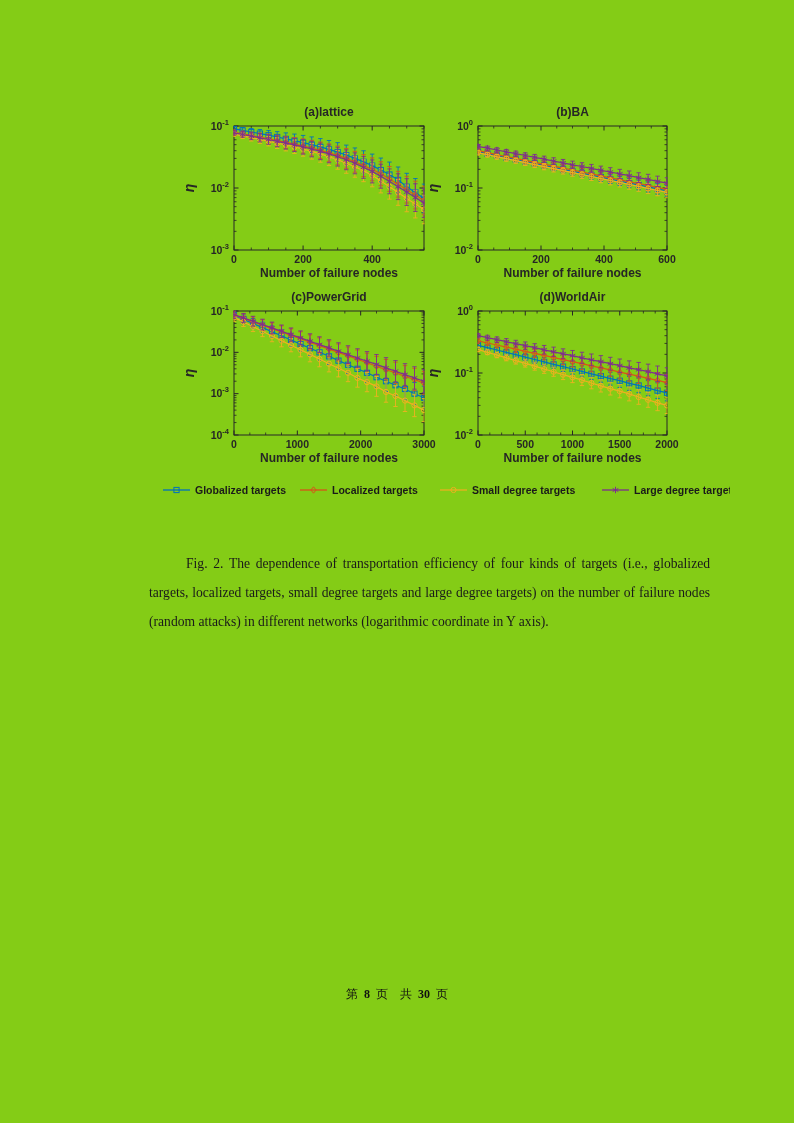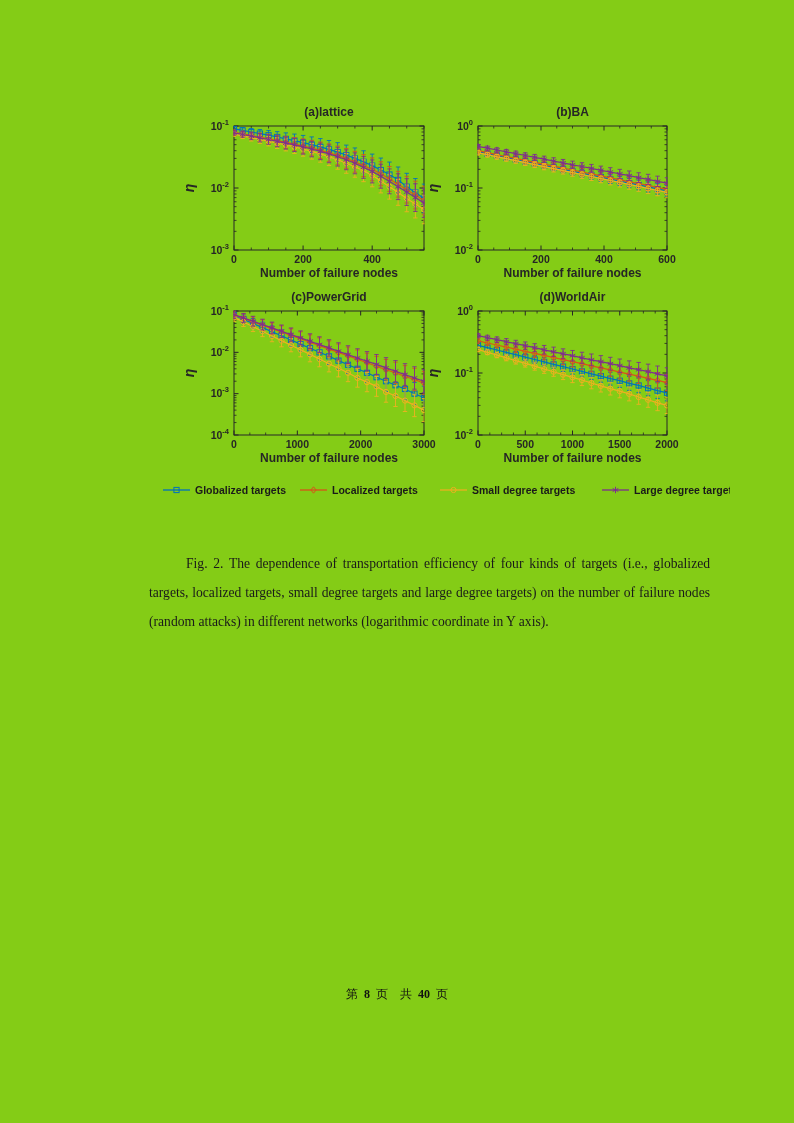--- a/index.html
+++ b/index.html
@@ -2012,16 +2012,16 @@
           <line x1="462.7" y1="395.4" x2="468.3" y2="398.6" stroke-width="1"></line>
           <line x1="462.7" y1="398.6" x2="468.3" y2="395.4" stroke-width="1"></line>
         </g>
         <text x="484" y="400.5" class="leg">Large degree targets</text>
       </g>
     </svg>
 
   <p class="caption">Fig. 2. The dependence of transportation efficiency of four kinds of targets (i.e., globalized targets, localized targets, small degree targets and large degree targets) on the number of failure nodes (random attacks) in different networks (logarithmic coordinate in Y axis).</p>
 
   <div class="footer">
-    <span>第</span><span class="num">8</span><span>页</span><span style="margin-left:10px">共</span><span class="num">40</span><span>页</span>
+    <span>第</span><span class="num">8</span><span>页</span><span style="margin-left:10px">共</span><span class="num">30</span><span>页</span>
   </div>
 
 </div>
 
 </body></html>

